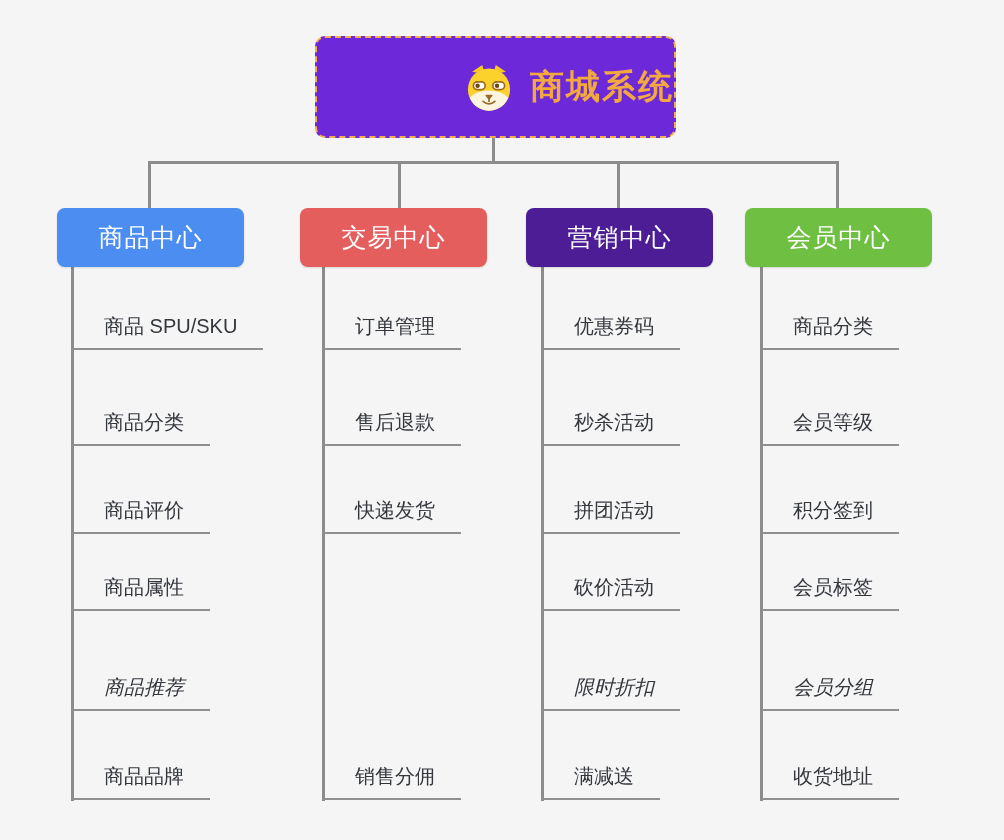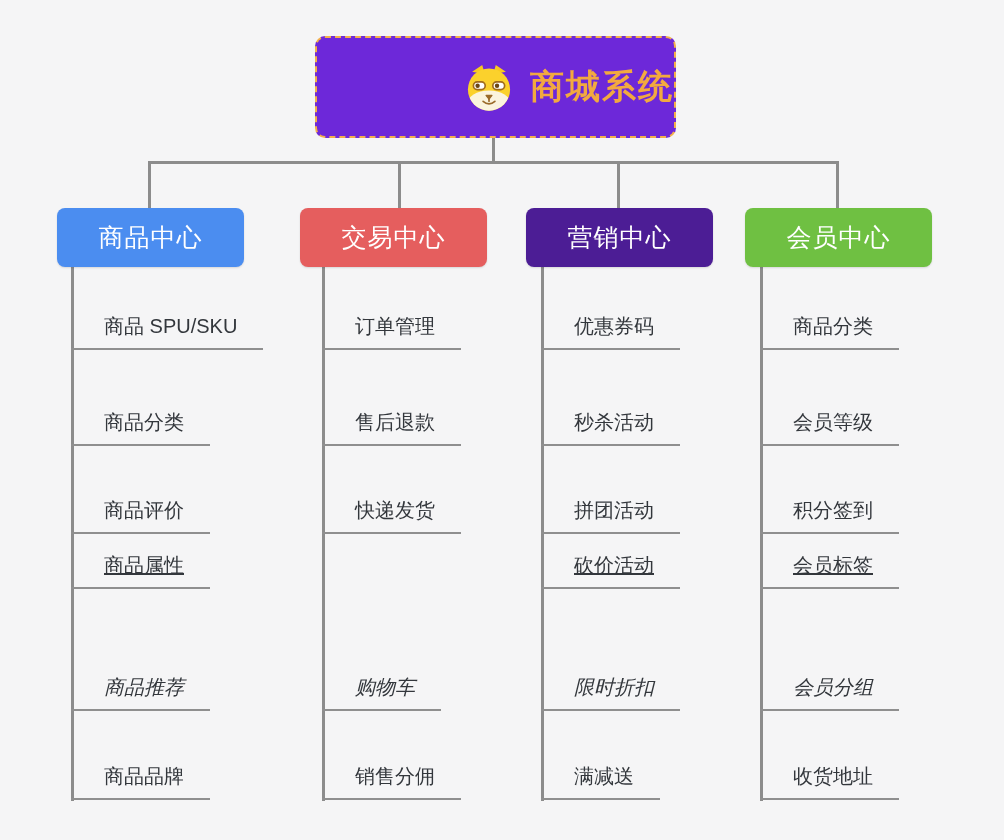--- a/index.html
+++ b/index.html
@@ -69,21 +69,21 @@
     border-bottom: 2px solid #8f8f8f;
     white-space: nowrap;
   }
   .leaf.c1 { left: 71px; }
   .leaf.c2 { left: 322px; }
   .leaf.c3 { left: 541px; }
   .leaf.c4 { left: 760px; }
   .leaf.r1 { top: 314px; }
   .leaf.r2 { top: 410px; }
   .leaf.r3 { top: 498px; }
-  .leaf.r4 { top: 553px; text-decoration: underline; }
+  .leaf.r4 { top: 575px; }
   .leaf.r5 { top: 675px; font-style: italic; }
   .leaf.r6 { top: 764px; }
 </style>
 </head>
 <body>
 
 <div class="canvas">
 
   <div class="line stem"></div>
   <div class="line crossbar"></div>
@@ -139,21 +139,20 @@
   <div class="leaf c1 r1">商品 SPU/SKU</div>
   <div class="leaf c1 r2">商品分类</div>
   <div class="leaf c1 r3">商品评价</div>
   <div class="leaf c1 r4">商品属性</div>
   <div class="leaf c1 r5">商品推荐</div>
   <div class="leaf c1 r6">商品品牌</div>
 
   <div class="leaf c2 r1">订单管理</div>
   <div class="leaf c2 r3">快递发货</div>
   <div class="leaf c2 r2">售后退款</div>
-  <div class="leaf c2 r5">购物车</div>
   <div class="leaf c2 r6">销售分佣</div>
 
   <div class="leaf c3 r1">优惠券码</div>
   <div class="leaf c3 r2">秒杀活动</div>
   <div class="leaf c3 r3">拼团活动</div>
   <div class="leaf c3 r4">砍价活动</div>
   <div class="leaf c3 r5">限时折扣</div>
   <div class="leaf c3 r6">满减送</div>
 
   <div class="leaf c4 r1">商品分类</div>

